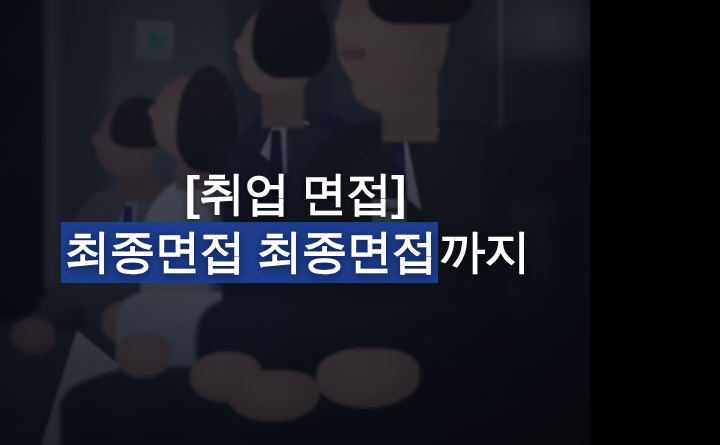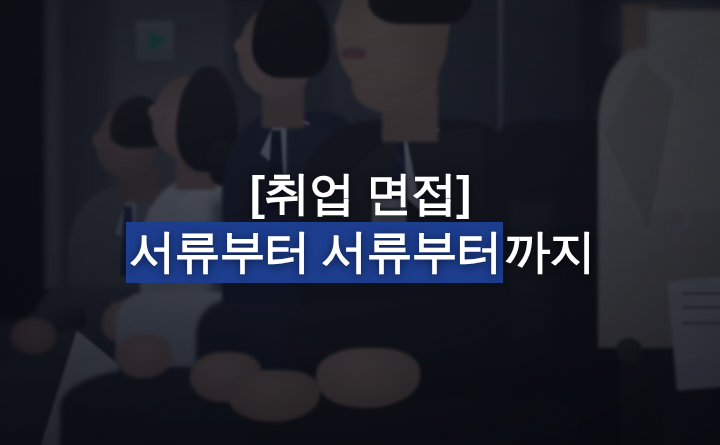--- a/index.html
+++ b/index.html
@@ -2,21 +2,21 @@
 <html lang="ko"><head>
 <meta charset="utf-8">
 <title>thumbnail</title>
 <style>
   html,body{margin:0;padding:0;background:#000;}
   body{
     font-family:"Liberation Sans","DejaVu Sans",sans-serif;
   }
   #stage{
     position:relative;
-    width:720px;
+    width:590px;
     height:445px;
     overflow:hidden;
     background:#15161a;
     user-select:none;
   }
 
   
   .photo{position:absolute;inset:0;overflow:hidden;}
 
   
@@ -624,17 +624,17 @@
     <div class="p4-hand"></div>
 
     <div class="soften"></div>
     <div class="overlay-dark"></div>
     <div class="overlay-vig"></div>
   </div>
 
   <div class="text-layer">
     <div class="title-line1">[취업 면접]</div>
     <div class="title-line2">
-      <span class="hl">서류부터 서류부터</span><span class="tail">까지</span>
+      <span class="hl">최종면접 최종면접</span><span class="tail">까지</span>
     </div>
   </div>
 
 </div>
 
 </body></html>

